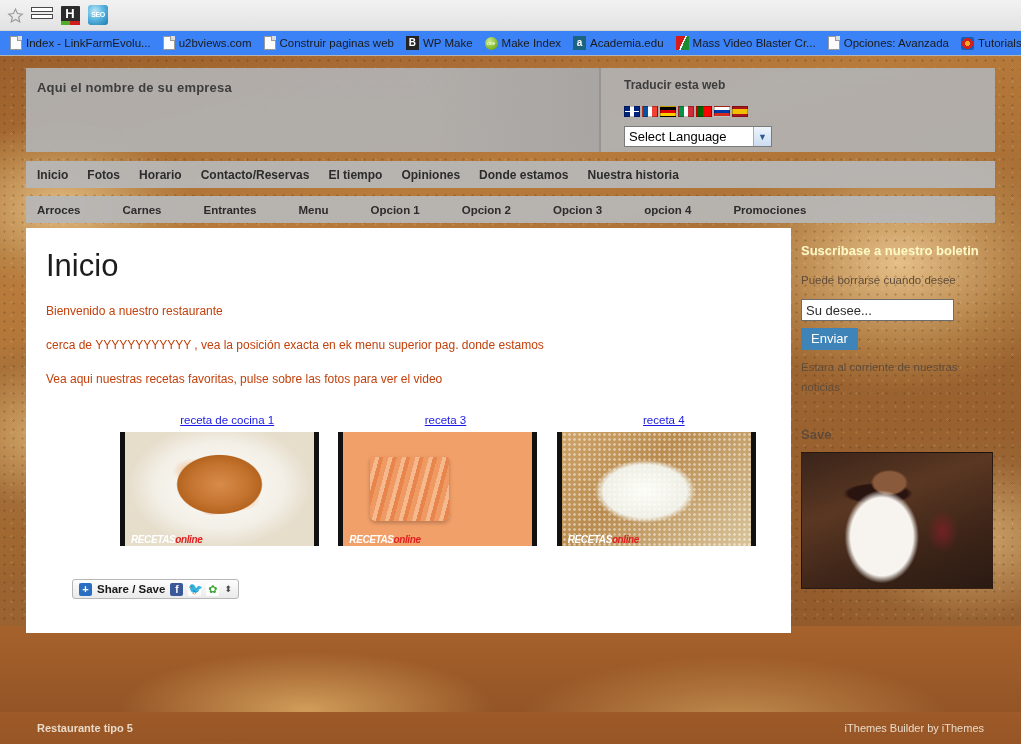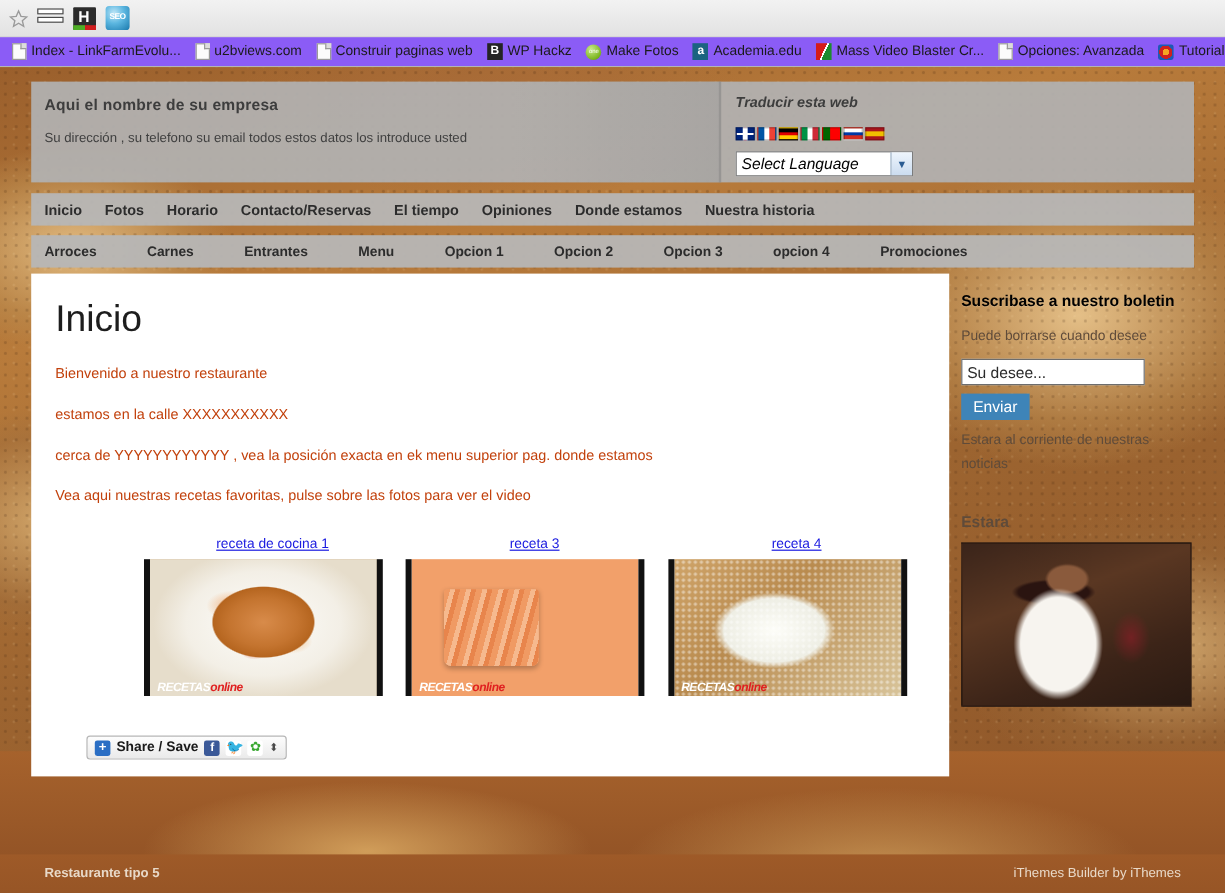--- a/index.html
+++ b/index.html
@@ -80,21 +80,21 @@
   #seo-icon {
     width: 20px; height: 20px; border-radius: 3px;
     background: radial-gradient(circle at 35% 30%, #bfe6f7 0%, #5bb6e0 45%, #1a79ad 100%);
     color: #fff; font-size: 7px; font-weight: bold; text-align: center; line-height: 20px;
     letter-spacing: -0.5px;
   }
   #bookmarks-row {
     display: flex; align-items: center;
     height: 25px;
     padding: 0 4px;
-    background: #8b5cf6;
+    background: #3b82f6;
     border-top: 1px solid #d6d6d6;
     overflow: hidden;
   }
   .bookmark {
     display: flex; align-items: center;
     padding: 0 6px; height: 22px;
     font-size: 11.5px; color: #1a1a1a;
     white-space: nowrap;
     flex: 0 0 auto;
   }
@@ -189,23 +189,22 @@
   }
   #company-name {
     font-size: 13px; font-weight: bold; color: #3d3d3d;
     letter-spacing: .2px;
   }
   #company-info {
     margin-top: 14px; font-size: 11px; color: #3f3f3f;
   }
   #header-right {
     flex: 1 1 auto;
-    padding: 10px 0 0 12px;
+    padding: 10px 0 0 23px;
     border-left: 2px solid rgba(130,130,130,0.55);
-    font-style: italic;
   }
   #translate-title {
     font-size: 12px; font-weight: bold; color: #3d3d3d;
   }
   #flags { margin-top: 14px; display: flex; gap: 2px; }
   .flag { width: 16px; height: 11px; display: block; border: 1px solid rgba(0,0,0,.25); }
   #lang-select-wrap { margin-top: 9px; }
   #lang-select {
     width: 148px; height: 21px;
     display: flex; align-items: center; justify-content: space-between;
@@ -323,21 +322,21 @@
   .share-ico.sh { background: #fff; color: #3aa832; font-size: 11px; text-align: center; line-height: 13px; }
   #share-caret { color: #4a4a4a; font-size: 9px; line-height: 9px; }
 
   
   #sidebar {
     width: 204px;
     padding: 14px 10px 0 10px;
     color: #5d4a3b;
   }
   .sb-title {
-    font-size: 13px; font-weight: bold; color: #000000;
+    font-size: 13px; font-weight: bold; color: #fef9c3;
     line-height: 1.45; margin-bottom: 10px;
     text-shadow: 0 1px 0 rgba(255,255,255,.15);
   }
   .sb-text { font-size: 11.5px; color: #5f4b3a; line-height: 1.7; margin-bottom: 9px; }
   #email-input {
     width: 153px; height: 22px;
     background: #fff; border: 1px solid #6d6d6d;
     font-size: 13px; color: #2b2b2b;
     padding: 0 4px; line-height: 21px;
   }
@@ -410,25 +409,25 @@
     <div class="bookmark">
         <span class="bm-ico doc"></span>
         <span>u2bviews.com</span>
       </div>
     <div class="bookmark">
         <span class="bm-ico doc"></span>
         <span>Construir paginas web</span>
       </div>
     <div class="bookmark">
         <span class="bm-ico b-black">B</span>
-        <span>WP Hackz</span>
+        <span>WP Make</span>
       </div>
     <div class="bookmark">
         <span class="bm-ico green-circle"></span>
-        <span>Make Fotos</span>
+        <span>Make Index</span>
       </div>
     <div class="bookmark">
         <span class="bm-ico a-blue">a</span>
         <span>Academia.edu</span>
       </div>
     <div class="bookmark">
         <span class="bm-ico redgreen"></span>
         <span>Mass Video Blaster Cr...</span>
       </div>
     <div class="bookmark">
@@ -445,21 +444,20 @@
 <div id="page">
   <div id="page-bg"></div>
   <div id="page-bg-speckle"></div>
   <div id="page-bg-band"></div>
 
   <div id="site">
 
     <div id="header-bar">
       <div id="header-left">
         <div id="company-name">Aqui el nombre de su empresa</div>
-        <div id="company-info">Su dirección , su telefono su email todos estos datos los introduce usted</div>
       </div>
       <div id="header-right">
         <div id="translate-title">Traducir esta web</div>
         <div id="flags">
           <span class="flag" style="background:
             linear-gradient(#fff,#fff) no-repeat, #00247d;
             background-image:
               linear-gradient(to bottom, transparent 40%, #fff 40% 60%, transparent 60%),
               linear-gradient(to right, transparent 38%, #fff 38% 62%, transparent 62%),
               linear-gradient(to bottom, transparent 44%, #cf142b 44% 56%, transparent 56%),
@@ -502,21 +500,20 @@
       <span class="nav-item">Opcion 3</span>
       <span class="nav-item">opcion 4</span>
       <span class="nav-item">Promociones</span>
     </div>
 
     <div id="cols">
 
       <div id="content">
         <h1 id="page-title">Inicio</h1>
         <p class="para">Bienvenido a nuestro restaurante</p>
-        <p class="para">estamos en la calle XXXXXXXXXXX</p>
         <p class="para">cerca de YYYYYYYYYYYY , vea la posición exacta en ek menu superior pag. donde estamos</p>
         <p class="para">Vea aqui nuestras recetas favoritas, pulse sobre las fotos para ver el video</p>
 
         <div id="recipes">
           <div class="recipe">
             <a class="recipe-link">receta de cocina 1</a>
             <div class="thumb" id="thumb-1">
               <span class="wm"><span>RECETAS</span><i>online</i></span>
             </div>
           </div>
@@ -543,21 +540,21 @@
           <span id="share-caret">⬍</span>
         </div>
       </div>
 
       <div id="sidebar">
         <div class="sb-title">Suscribase a nuestro boletin</div>
         <div class="sb-text">Puede borrarse cuando desee</div>
         <div id="email-input" placeholder="Su email...">Su desee...</div>
         <div id="send-button">Enviar</div>
         <div class="sb-text" style="margin-top:8px;">Estara al corriente de nuestras noticias</div>
-        <div id="promo-title">Estara</div>
+        <div id="promo-title">Save</div>
         <div id="promo-image"></div>
       </div>
 
     </div>
   </div>
 
   <div id="footer">
     <div id="footer-inner">
       <div id="footer-left">
         <div class="ft-strong">Restaurante tipo 5</div>

